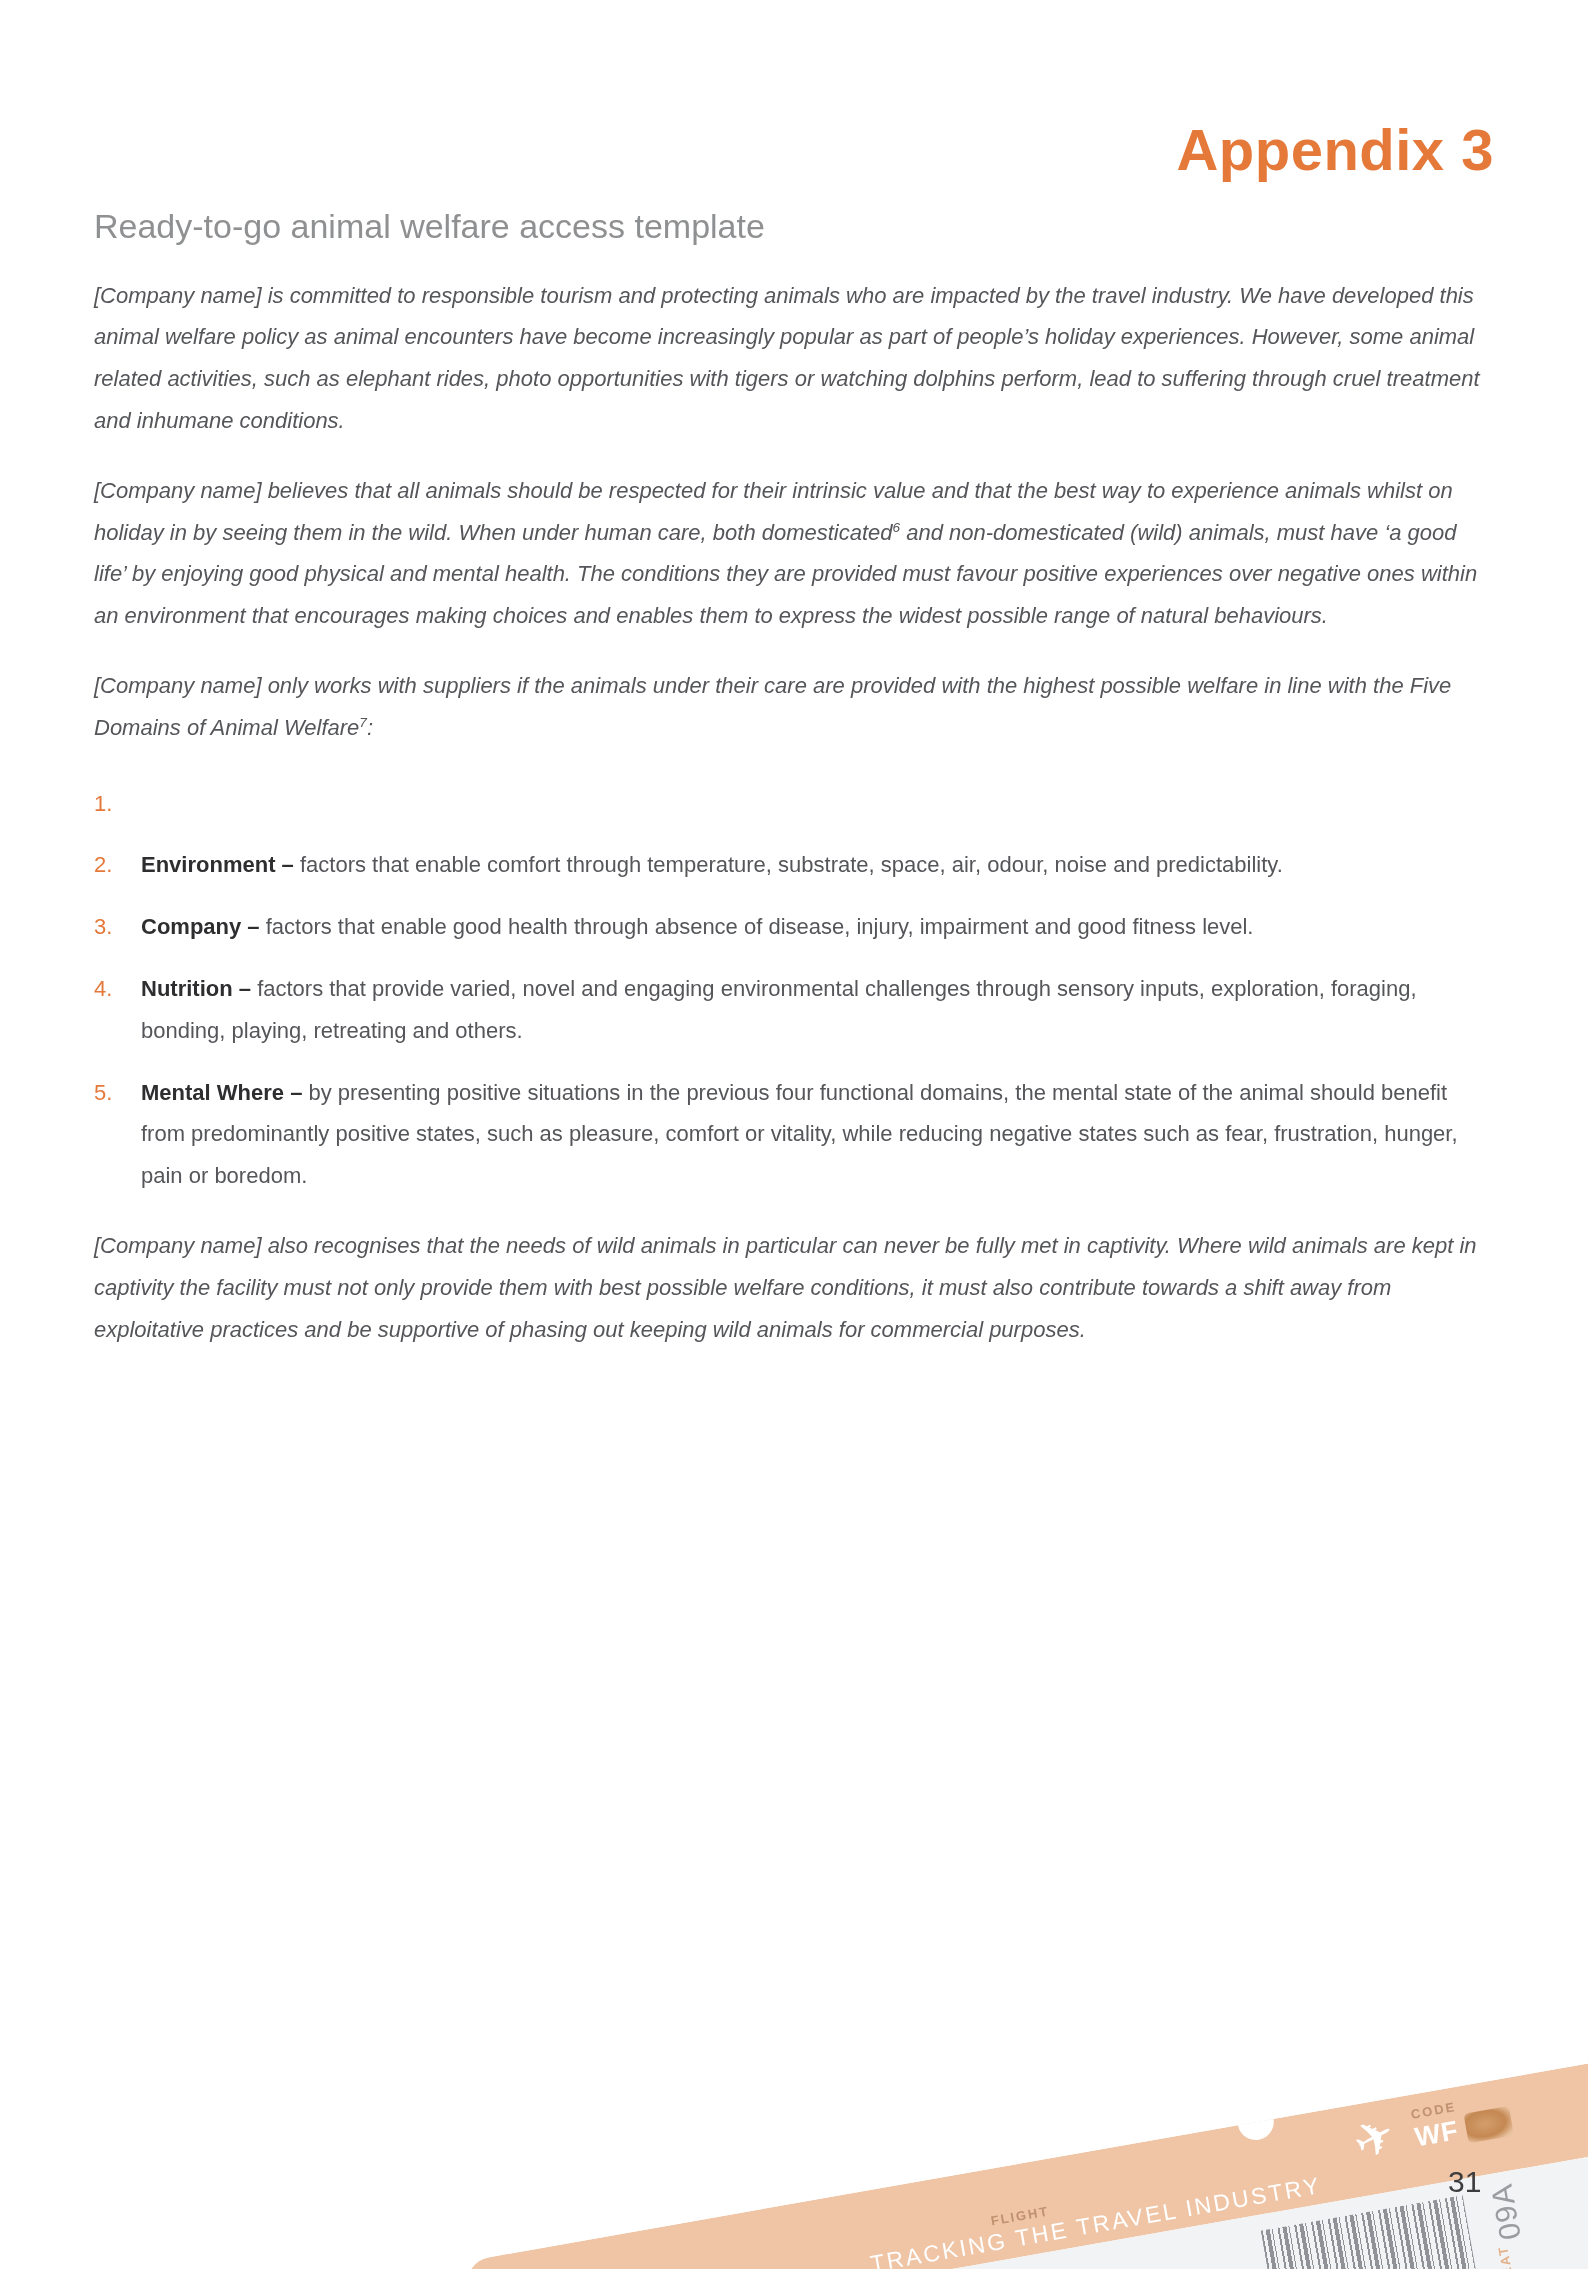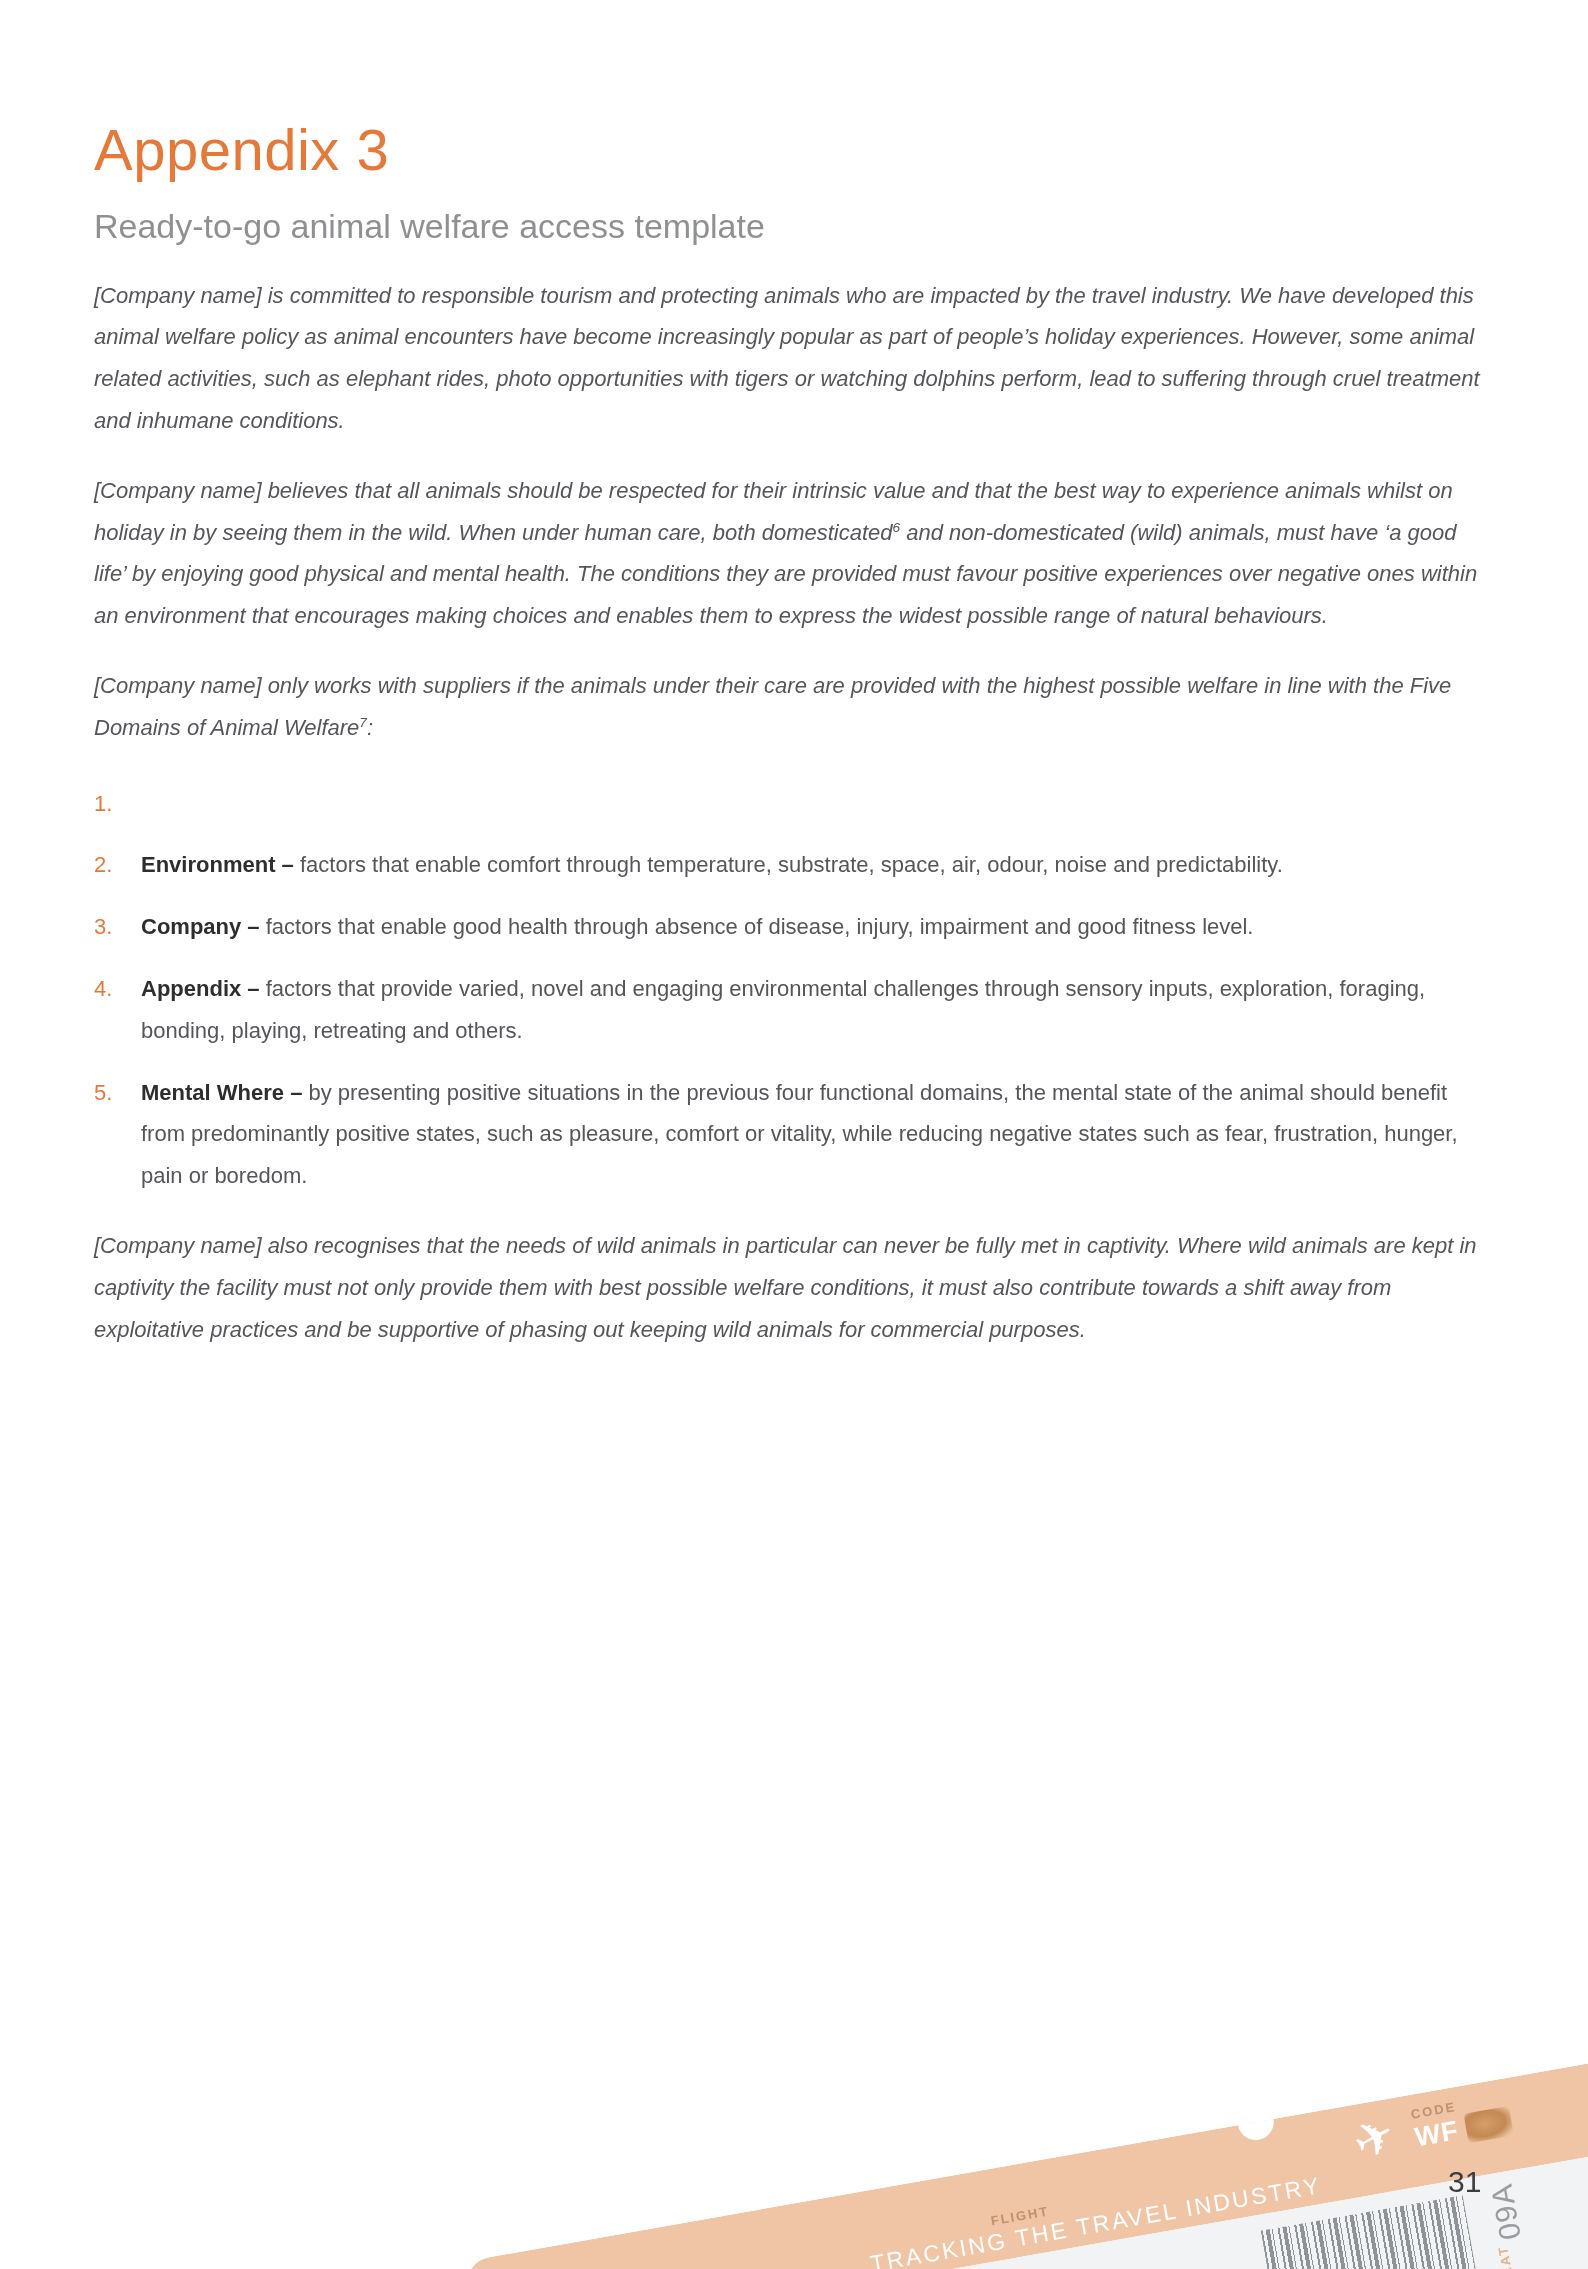--- a/index.html
+++ b/index.html
@@ -13,21 +13,21 @@
 
   
   .doc-content {
     position:absolute; left:94px; top:0; width:1400px;
     color:#55565a; font-size:22px; line-height:1.9;
     z-index:1;
   }
   .title {
     margin:118px 0 0 0;
     font-size:58px; line-height:1.1;
-    color:#e5793a; font-weight:400; letter-spacing:0.5px;
+    color:#e5793a; font-weight:700; letter-spacing:0.5px;text-align:right;
   }
   .subtitle {
     margin:24px 0 0 0;
     font-size:34px; line-height:1.2;
     color:#8f9092; font-weight:400;
   }
   .policy-heading {
     margin:82px 0 0 0;
     font-size:24px; line-height:1.3;
     color:#38383a; font-weight:700;
@@ -148,21 +148,21 @@
     <li>
       <span class="li-num">2.</span>
       <span class="li-body"><span class="li-term">Environment</span><span class="li-dash"> – </span><span>factors that enable comfort through temperature, substrate, space, air, odour, noise and predictability.</span></span>
     </li>
     <li>
       <span class="li-num">3.</span>
       <span class="li-body"><span class="li-term">Company</span><span class="li-dash"> – </span><span>factors that enable good health through absence of disease, injury, impairment and good fitness level.</span></span>
     </li>
     <li>
       <span class="li-num">4.</span>
-      <span class="li-body"><span class="li-term">Appendix</span><span class="li-dash"> – </span><span>factors that provide varied, novel and engaging environmental challenges through sensory inputs, exploration, foraging, bonding, playing, retreating and others.</span></span>
+      <span class="li-body"><span class="li-term">Nutrition</span><span class="li-dash"> – </span><span>factors that provide varied, novel and engaging environmental challenges through sensory inputs, exploration, foraging, bonding, playing, retreating and others.</span></span>
     </li>
     <li>
       <span class="li-num">5.</span>
       <span class="li-body"><span class="li-term">Mental Where</span><span class="li-dash"> – </span><span>by presenting positive situations in the previous four functional domains, the mental state of the animal should benefit from predominantly positive states, such as pleasure, comfort or vitality, while reducing negative states such as fear, frustration, hunger, pain or boredom.</span></span>
     </li>
   </ol>
 
   <p>[Company name] also recognises that the needs of wild animals in particular can never be fully met in captivity. Where wild animals are kept in captivity the facility must not only provide them with best possible welfare conditions, it must also contribute towards a shift away from exploitative practices and be supportive of phasing out keeping wild animals for commercial purposes.</p>
 </div>
 

